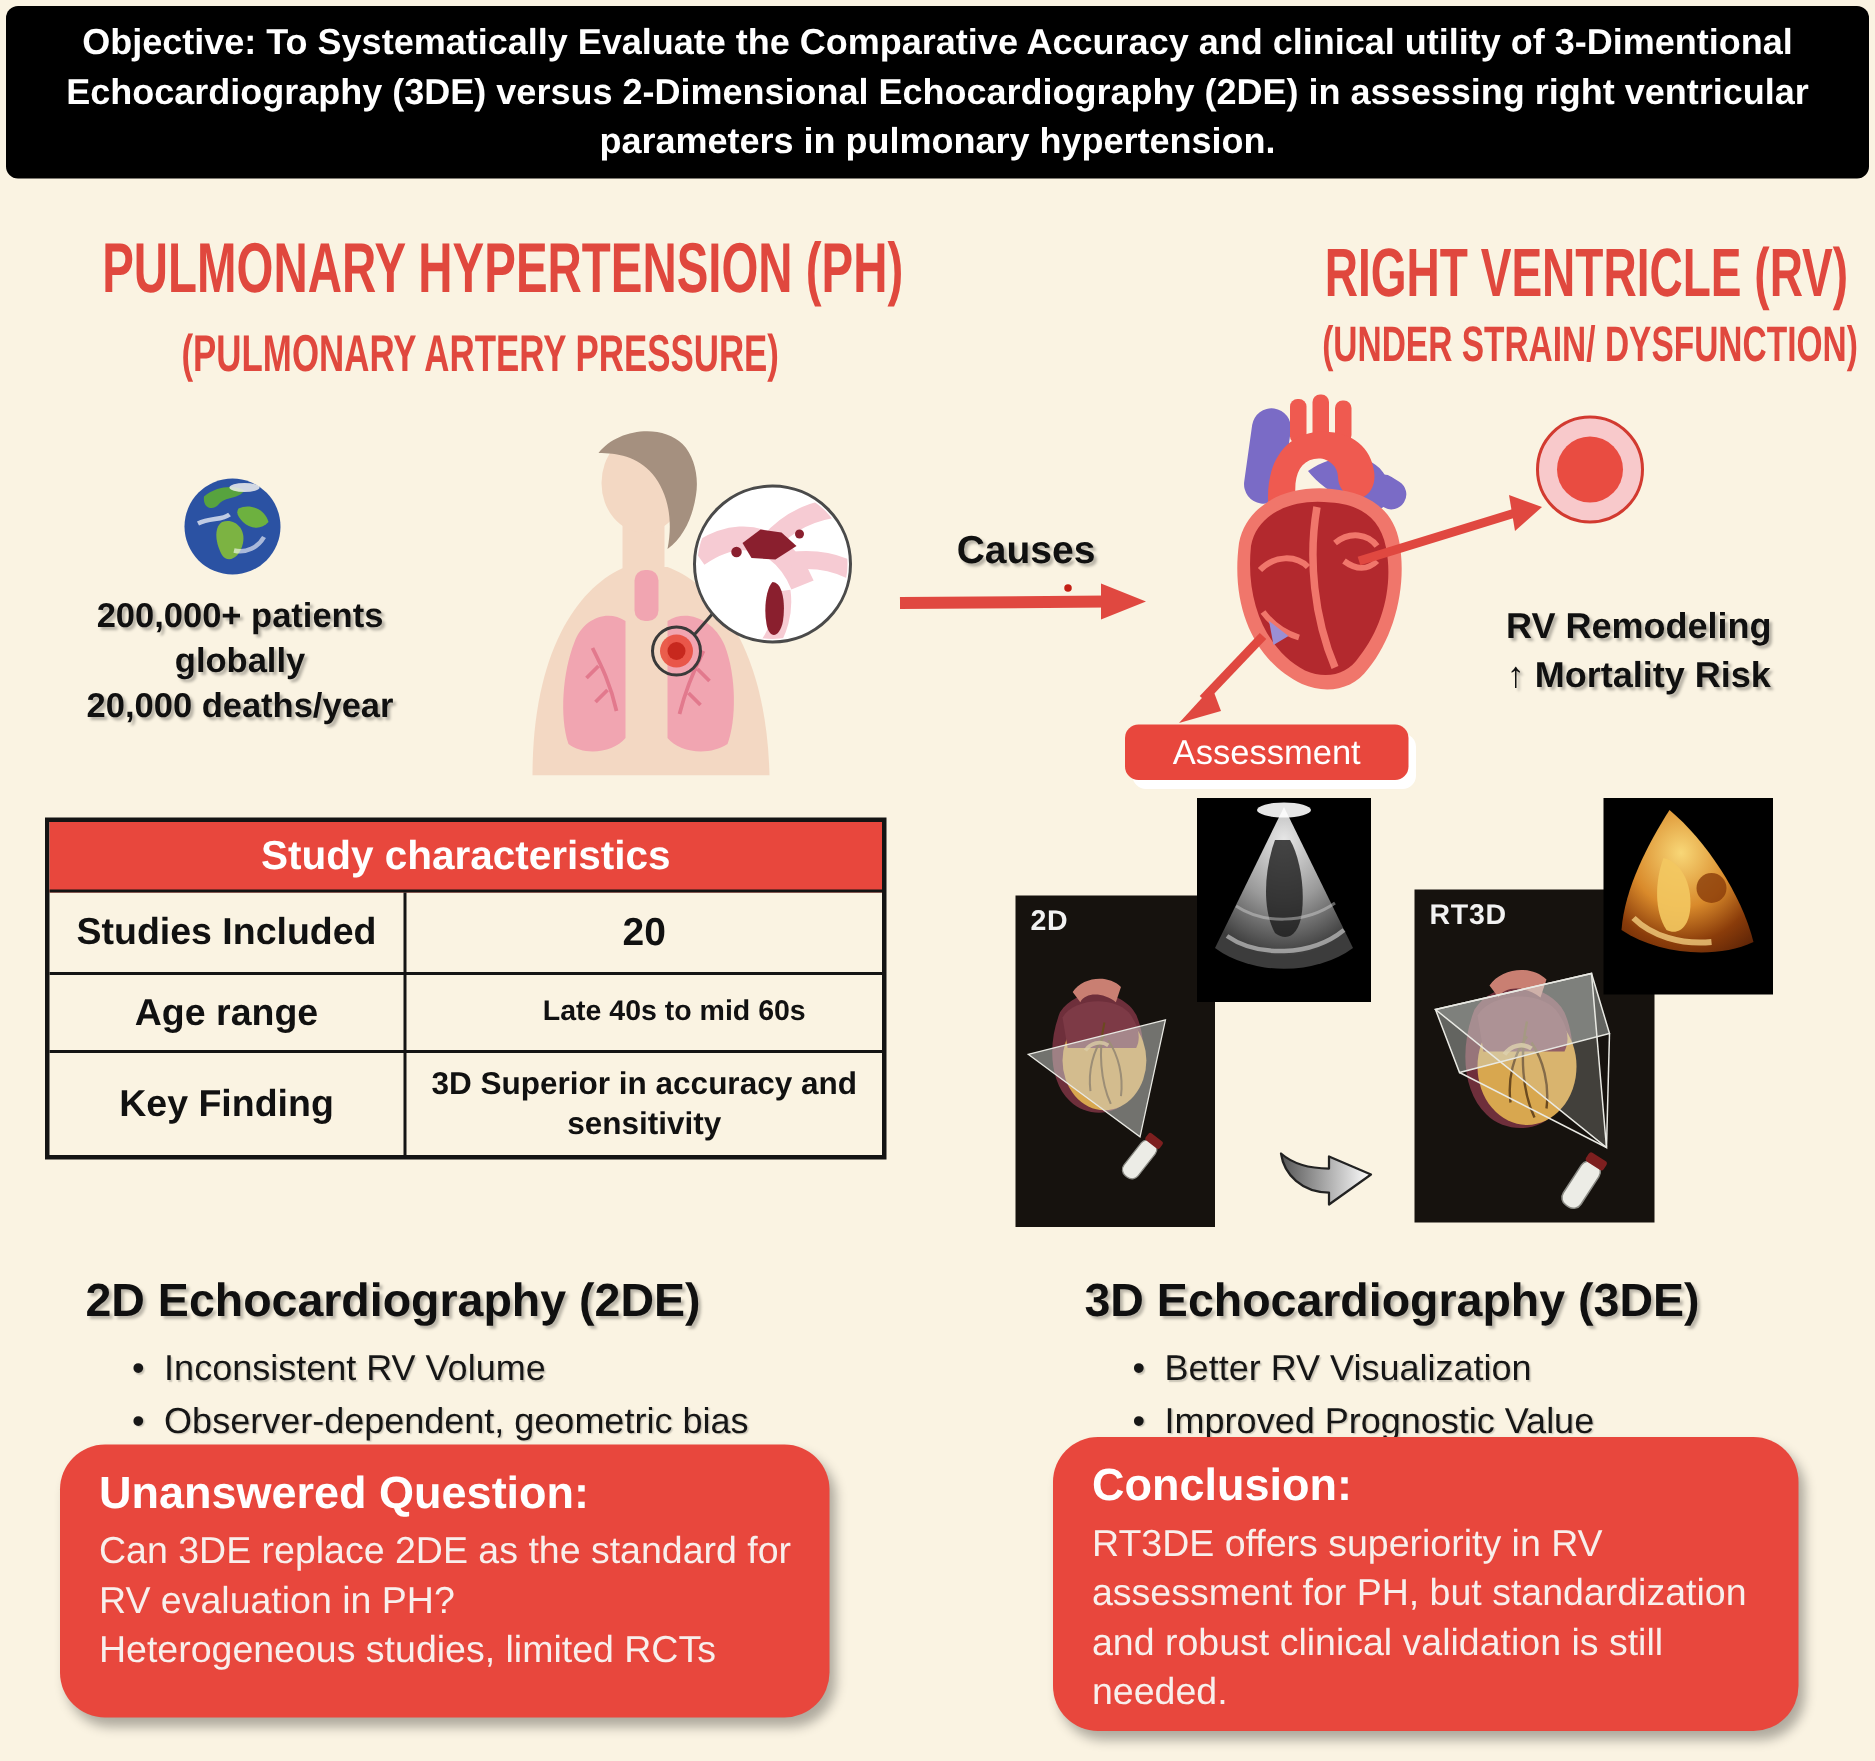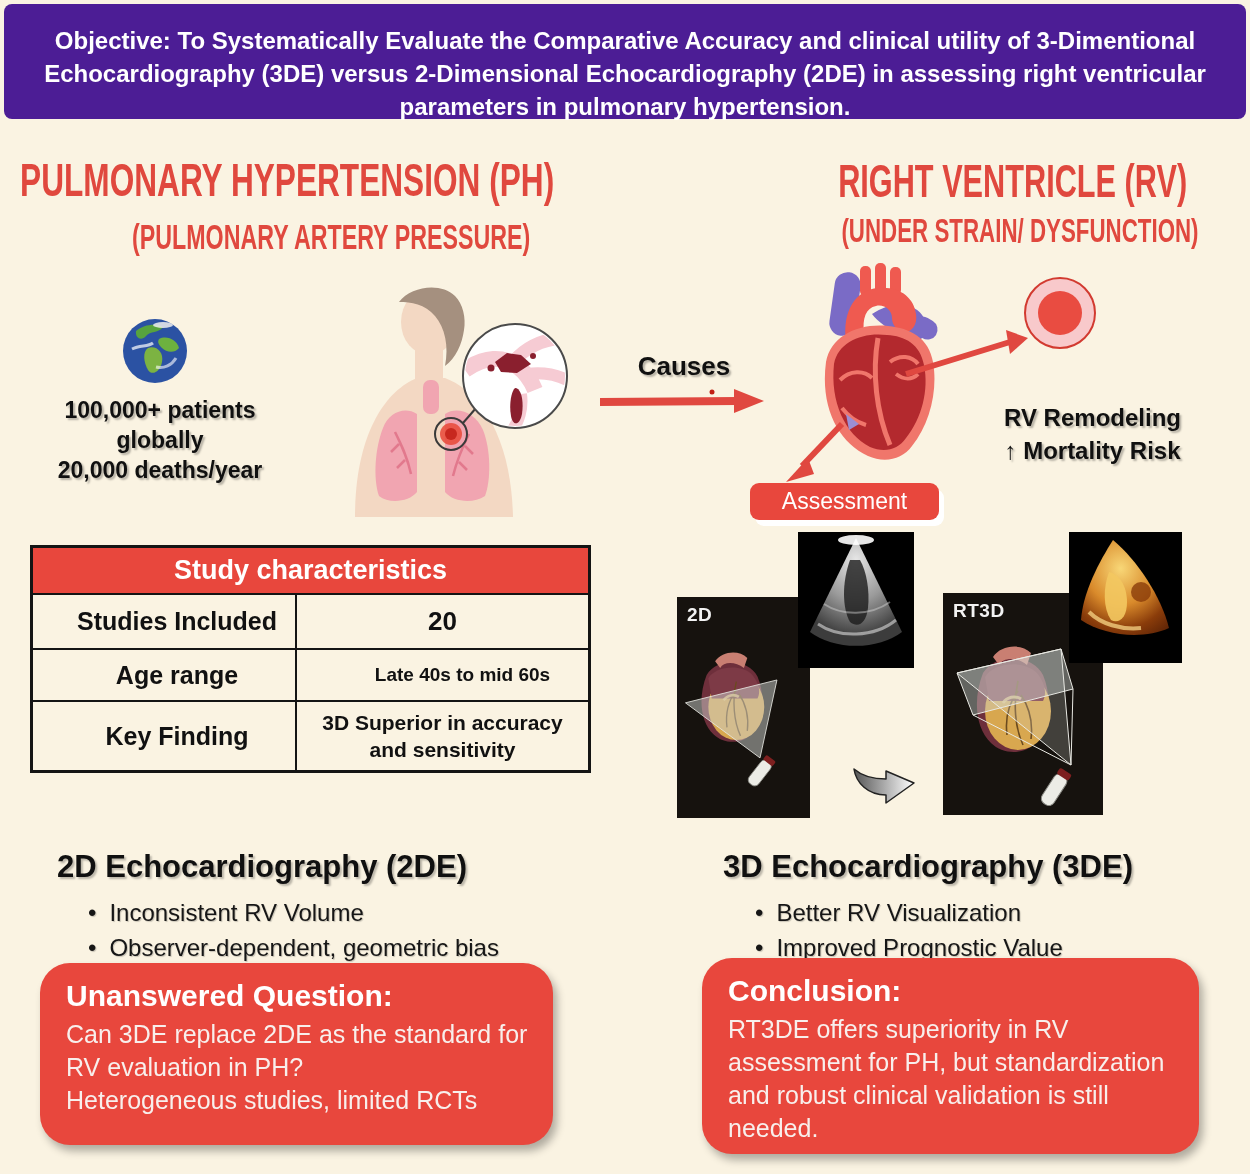--- a/index.html
+++ b/index.html
@@ -1,26 +1,26 @@
 <!DOCTYPE html>
 <html><head>
 <meta charset="utf-8">
 <style>
   html,body{margin:0;padding:0;background:#e9e2d2;}
   .stage{position:relative;width:1250px;height:1174px;background:#faf3e2;overflow:hidden;
          font-family:"Liberation Sans",sans-serif;color:#111;}
 
   
-  .banner{position:absolute;left:4px;top:4px;width:1242px;height:115px;background:#4c1d95;
+  .banner{position:absolute;left:4px;top:4px;width:1242px;height:115px;background:#000000;
           border-radius:8px;color:#fff;font-weight:bold;font-size:24px;line-height:33px;
-          text-align:center;padding-top:20px;box-sizing:border-box;}
+          text-align:center;padding-top:8px;box-sizing:border-box;}
   .banner div{white-space:nowrap;}
 
   
-  .red-head{position:absolute;color:#e0483e;font-weight:bold;text-align:right;white-space:nowrap;}
+  .red-head{position:absolute;color:#e0483e;font-weight:bold;text-align:center;white-space:nowrap;padding-left:48px;}
   .red-head>span{display:inline-block;transform:scaleY(1.38) scaleX(0.93);transform-origin:center top;}
   #lh-title{left:0px;top:153px;width:545px;font-size:34px;}
   #lh-sub{left:0px;top:217px;width:545px;font-size:25px;}
   #rh-title{left:820px;top:156px;width:380px;font-size:33px;}
   #rh-sub{left:812px;top:212px;width:400px;font-size:24px;}
 
   .black-bold{color:#101010;font-weight:bold;text-shadow:2px 2px 2px rgba(0,0,0,0.28);}
   .stats{position:absolute;left:35px;top:395px;width:250px;text-align:center;
          font-size:23px;line-height:30px;}
   .causes{position:absolute;left:600px;top:351px;width:168px;text-align:center;font-size:26px;}
@@ -34,21 +34,21 @@
   .vessel-circle{position:absolute;left:1024px;top:277px;width:72px;height:72px;border-radius:50%;
                  background:#f8c9cb;border:2px solid #d23a30;box-sizing:border-box;}
   .vessel-inner{position:absolute;left:50%;top:50%;transform:translate(-50%,-50%);
                 width:44px;height:44px;border-radius:50%;background:#e94c41;}
 
   
   .table{position:absolute;left:30px;top:545px;width:561px;border:3px solid #141414;
          background:#faf3e2;box-sizing:border-box;}
   .table-header{background:#e8473d;color:#fff;text-align:center;font-weight:bold;font-size:27px;
                 height:45px;line-height:45px;border-bottom:2px solid #141414;}
-  .trow{display:flex;border-bottom:2px solid #141414;padding-left:26px;}
+  .trow{display:flex;border-bottom:2px solid #141414;}
   .trow:last-child{border-bottom:none;}
   .cl{width:236px;border-right:2px solid #141414;display:flex;align-items:center;
       justify-content:center;font-weight:bold;font-size:25px;text-align:center;}
   .cv{flex:1;display:flex;align-items:center;justify-content:center;font-weight:bold;
       text-align:center;padding:0 8px;}
   .h55{height:53px;} .h52{height:50px;gap:40px;} .h70{height:68px;}
   .fs26{font-size:26px;} .fs24{font-size:24px;} .fs19{font-size:19px;} .fs21{font-size:21px;line-height:27px;}
 
   
   .echo-panel{position:absolute;background:#16120e;}
@@ -107,21 +107,21 @@
     <circle cx="33" cy="33" r="32" fill="#2b52a3"></circle>
     <path d="M14,13 C22,6 35,5 41,9 C37,15 28,13 24,18 C20,23 13,21 14,13 Z" fill="#57a33e"></path>
     <path d="M37,21 C45,17 55,22 57,30 C52,36 44,34 40,30 C37,27 35,24 37,21 Z" fill="#6db13f"></path>
     <path d="M26,30 C34,27 42,34 40,44 C38,54 30,58 26,52 C22,45 20,34 26,30 Z" fill="#7cb342"></path>
     <path d="M10,31 C18,27 26,29 31,25" stroke="#ffffff" stroke-width="3" fill="none" opacity="0.7"></path>
     <path d="M34,49 C42,51 50,47 54,40" stroke="#ffffff" stroke-width="3" fill="none" opacity="0.6"></path>
     <ellipse cx="41" cy="7" rx="10" ry="3" fill="#eeeeee" opacity="0.85"></ellipse>
   </svg>
 
   <div class="stats black-bold">
-    <div>100,000+ patients globally</div>
+    <div>200,000+ patients globally</div>
     <div>20,000 deaths/year</div>
   </div>
 
   <svg class="abs" style="left:345px;top:282px;" width="225" height="235" viewBox="0 0 225 235">
     <path d="M10,235 C10,150 42,108 72,96 L100,96 C132,108 166,150 168,235 Z" fill="#f3d8c3"></path>
     <rect x="70" y="58" width="28" height="44" fill="#f3d8c3"></rect>
     <ellipse cx="84" cy="40" rx="28" ry="33" fill="#f3d8c3"></ellipse>
     <path d="M54,20 C66,4 96,0 110,14 C118,22 121,36 119,48 C117,62 111,76 100,84 C104,64 100,46 90,34 C80,22 66,20 54,20 Z" fill="#a5907f"></path>
     <rect x="78" y="98" width="16" height="34" rx="7" fill="#f1a5b1"></rect>
     <path d="M72,132 C60,124 44,130 38,146 C30,166 28,196 34,214 C44,222 64,220 72,210 Z" fill="#f1a5b1"></path>

